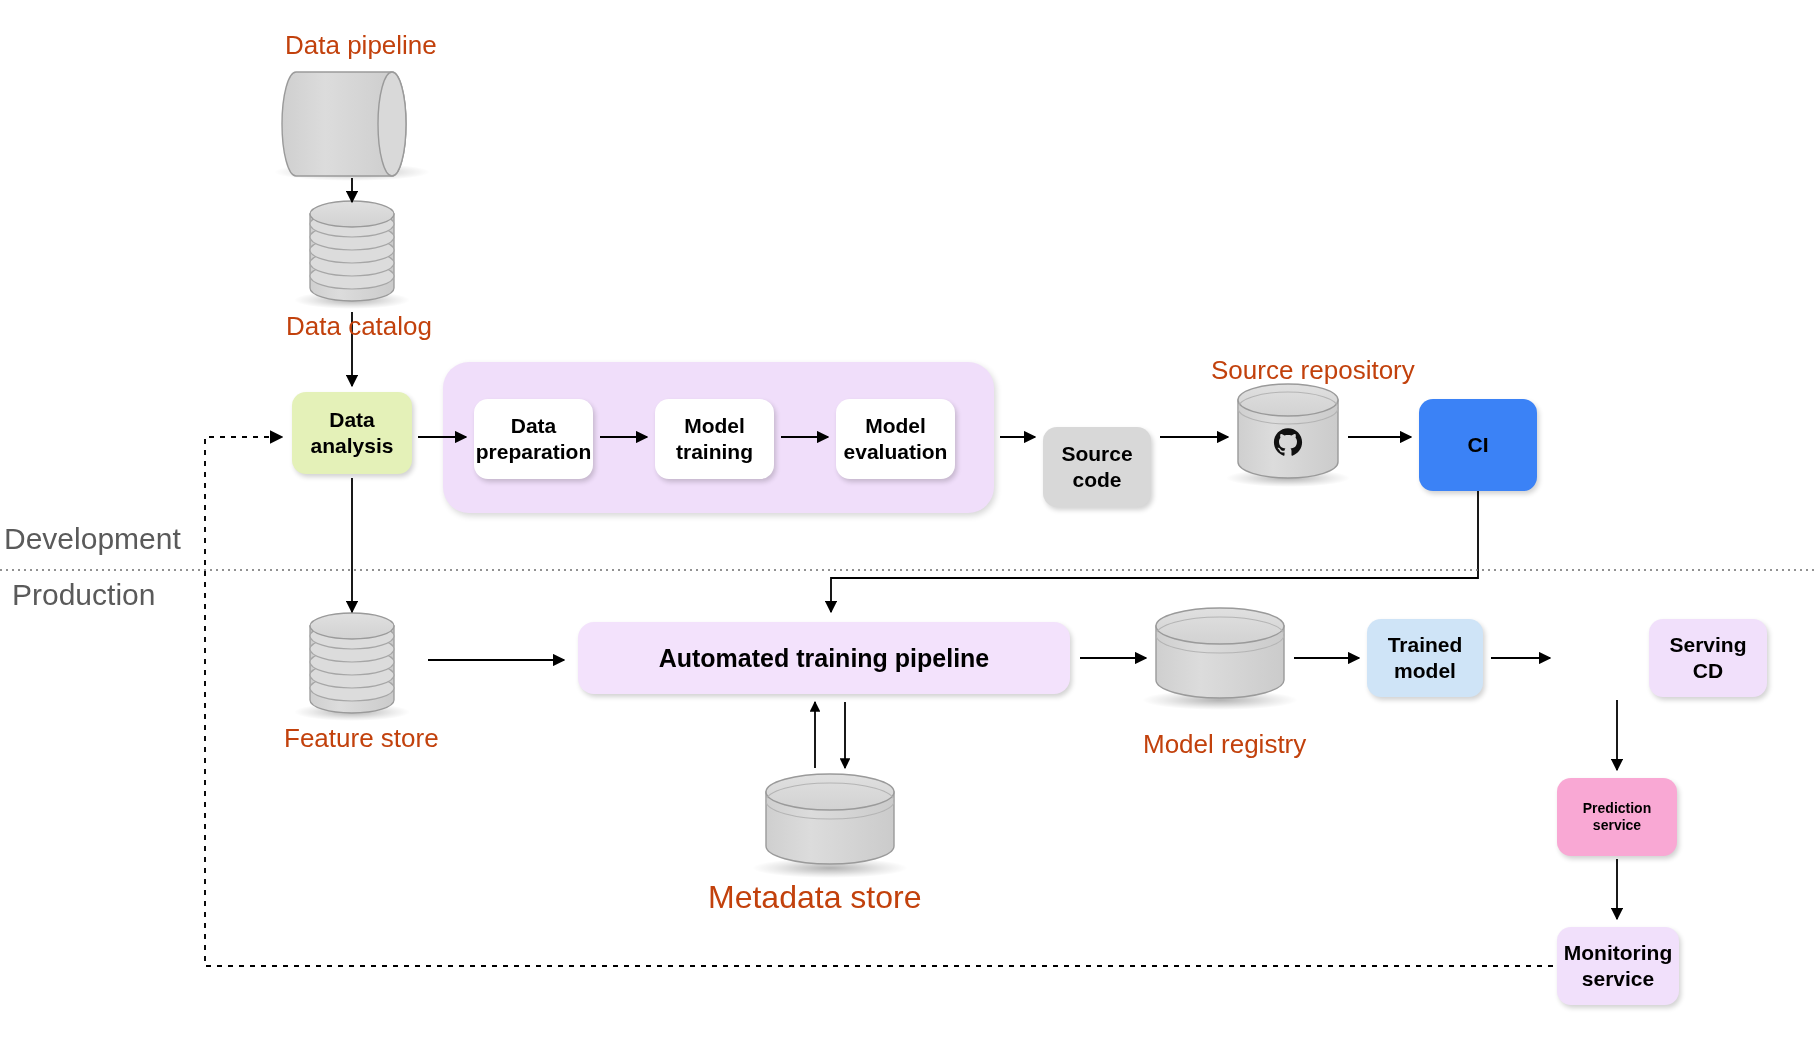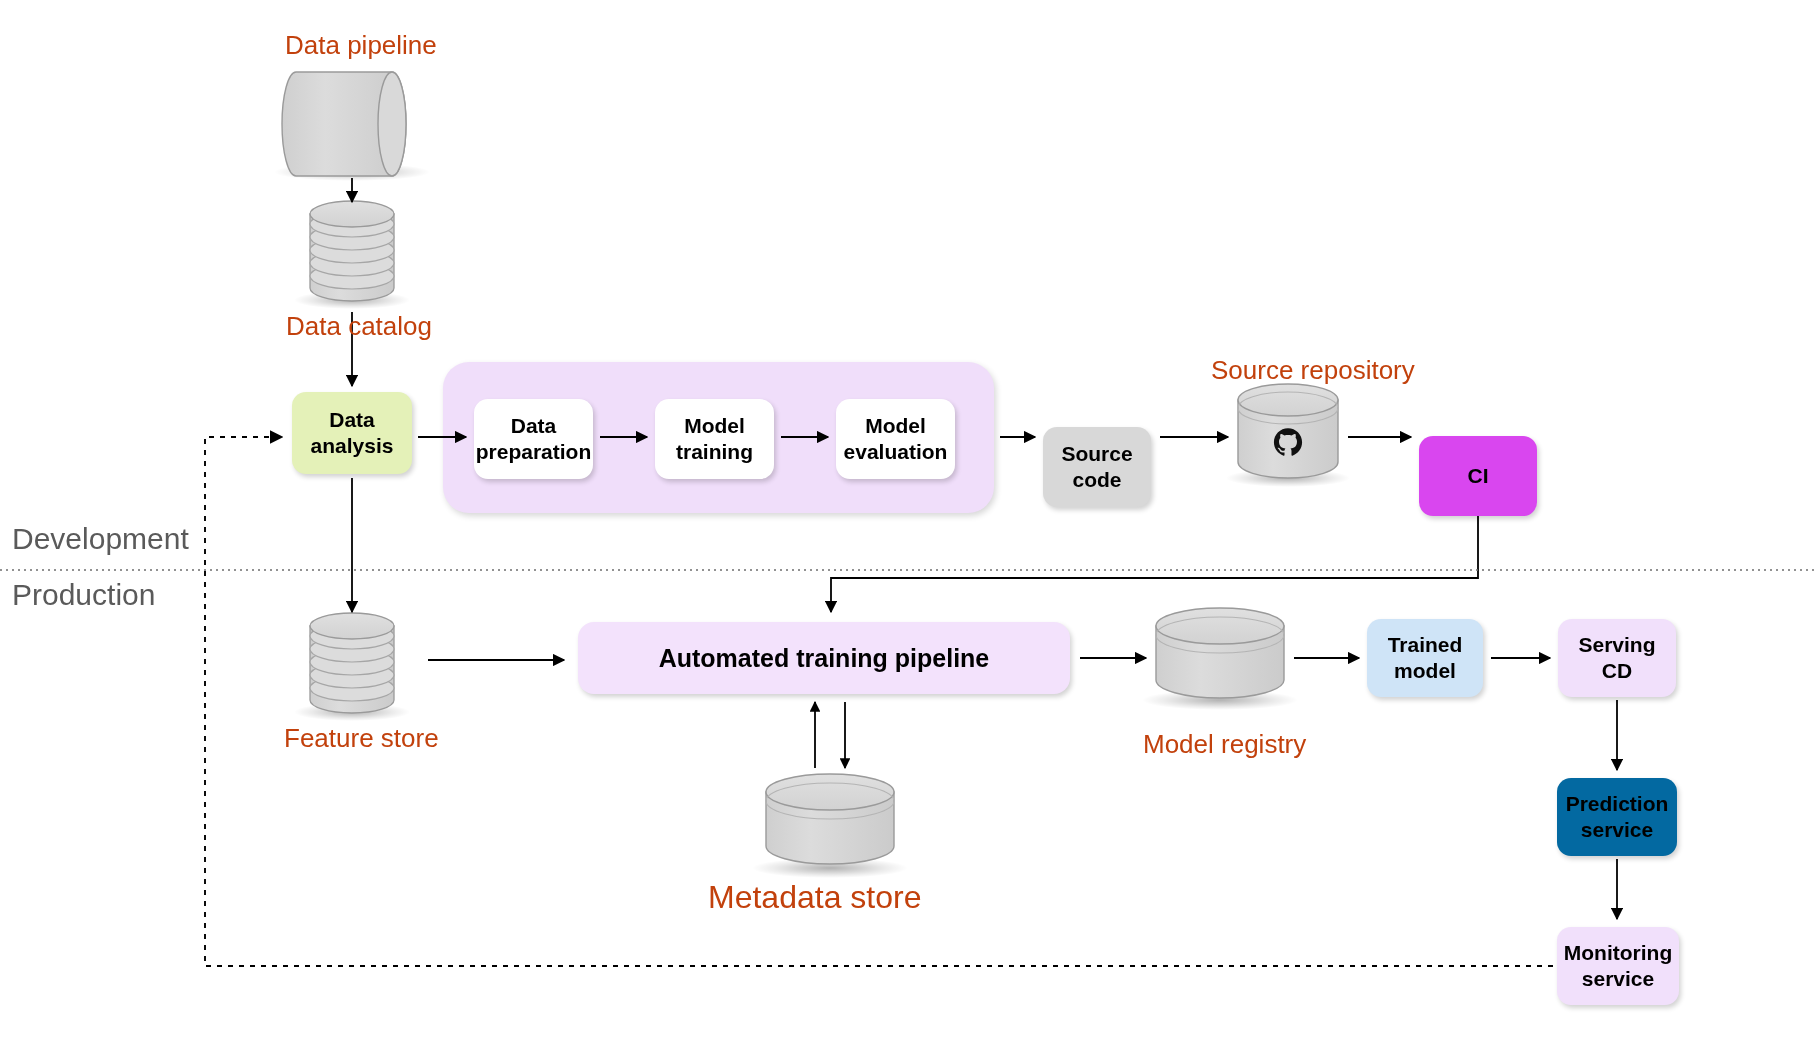--- a/index.html
+++ b/index.html
@@ -153,50 +153,50 @@
   <div class="caption" style="left:286px; top:311px; font-size:26px;">Data catalog</div>
 
   <div class="caption" style="left:1203px; top:355px; font-size:26px;margin-left:8px;">Source repository</div>
 
   <div class="caption" style="left:284px; top:723px; font-size:26px;">Feature store</div>
 
   <div class="caption" style="left:708px; top:879px; font-size:32px;">Metadata store</div>
 
   <div class="caption" style="left:1143px; top:729px; font-size:26px;">Model registry</div>
 
-  <div class="section-label" style="left:12px; top:522px; font-size:30px;">Development</div>
+  <div class="section-label" style="left:4px; top:522px; font-size:30px;">Development</div>
 
   <div class="section-label" style="left:12px; top:578px; font-size:30px;">Production</div>
 
   <div class="node" style="left:292px; top:392px; width:120px; height:82px; background:#e4f1b8; font-size:21px;">Data
 analysis</div>
 
   <div class="node" style="left:474px; top:399px; width:119px; height:80px; background:#ffffff; font-size:21px;">Data
 preparation</div>
 
   <div class="node" style="left:655px; top:399px; width:119px; height:80px; background:#ffffff; font-size:21px;">Model
 training</div>
 
   <div class="node" style="left:836px; top:399px; width:119px; height:80px; background:#ffffff; font-size:21px;">Model
 evaluation</div>
 
   <div class="node" style="left:1043px; top:399px; width:108px; height:80px; background:#d8d8d8; font-size:21px;margin-top:28px;">Source
 code</div>
 
-  <div class="node" style="left:1419px; top:399px; width:118px; height:80px; background:#d946ef; font-size:21px;margin-top:37px;">CI</div>
+  <div class="node" style="left:1419px; top:399px; width:118px; height:92px; background:#3b82f6; font-size:21px;">CI</div>
 
   <div class="node" style="left:578px; top:622px; width:492px; height:72px; background:#f3e2fc; font-size:25px; border-radius:16px;">Automated training pipeline</div>
 
   <div class="node" style="left:1367px; top:619px; width:116px; height:78px; background:#cfe4f7; font-size:21px;">Trained
 model</div>
 
-  <div class="node" style="left:1558px; top:619px; width:118px; height:78px; background:#f1e0fb; font-size:21px;">Serving
+  <div class="node" style="left:1649px; top:619px; width:118px; height:78px; background:#f1e0fb; font-size:21px;">Serving
 CD</div>
 
-  <div class="node" style="left:1557px; top:778px; width:120px; height:78px; background:#0369a1; font-size:21px;">Prediction
+  <div class="node" style="left:1557px; top:778px; width:120px; height:78px; background:#f9a8d4; font-size:14px;">Prediction
 service</div>
 
   <div class="node" style="left:1557px; top:927px; width:122px; height:78px; background:#f1e0fb; font-size:21px;">Monitoring
 service</div>
 
   <svg id="edges" viewBox="0 0 1818 1046" xmlns="http://www.w3.org/2000/svg">
     <defs>
       <marker id="arrow" viewBox="0 0 10 10" refX="9" refY="5" markerWidth="7" markerHeight="7" orient="auto-start-reverse">
         <path d="M 0 0 L 10 5 L 0 10 z" fill="#000000"></path>
       </marker>

